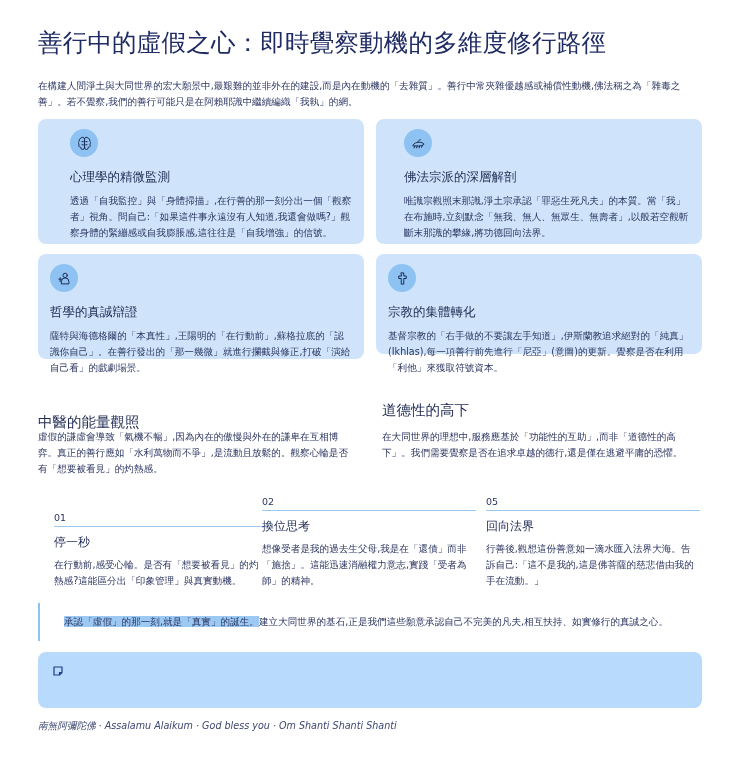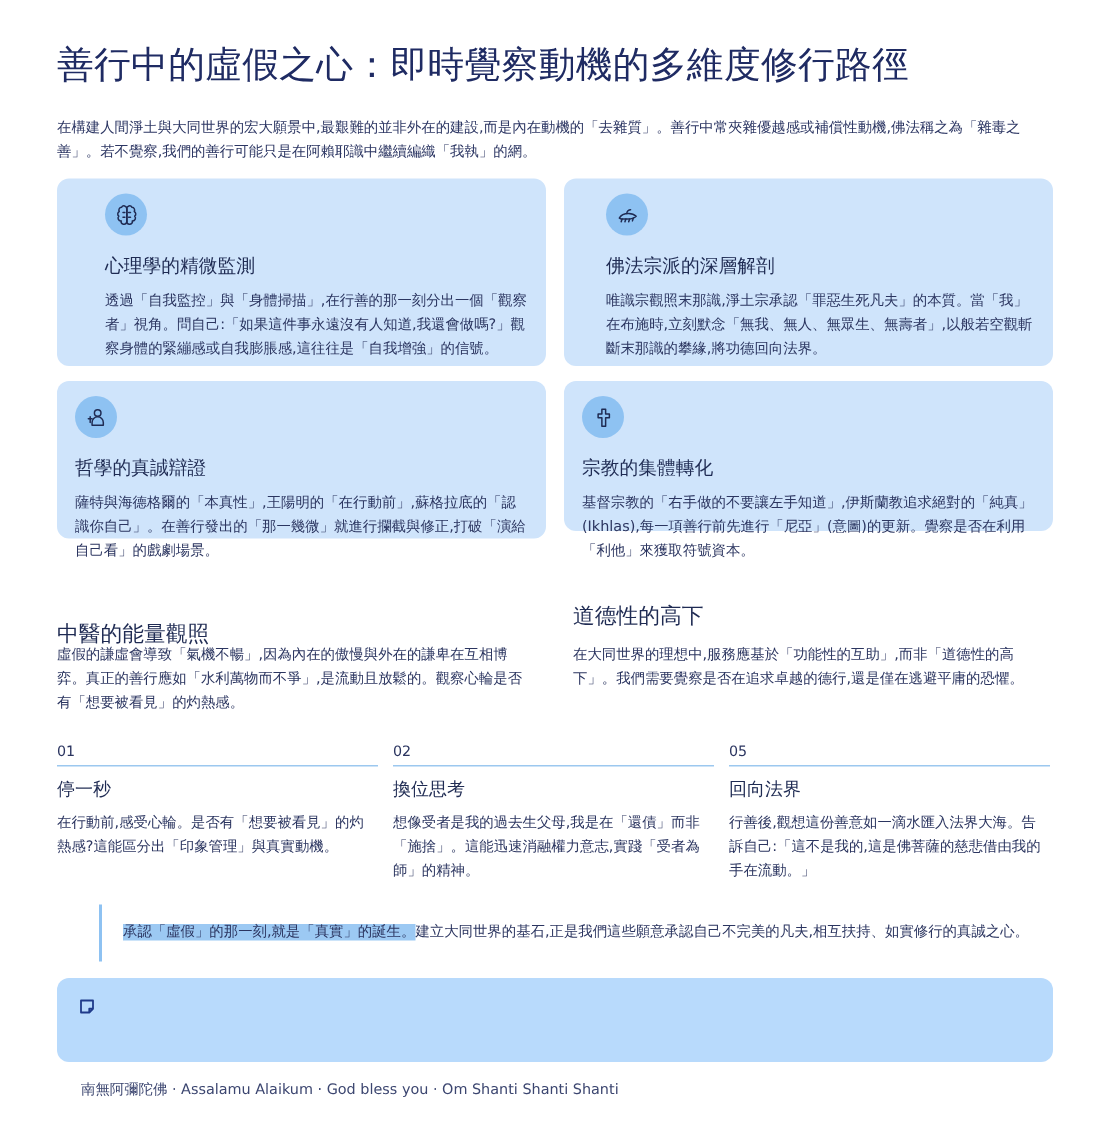--- a/index.html
+++ b/index.html
@@ -56,38 +56,38 @@
     .step h4 {
       margin-top: 7px; font-size: 12px; font-weight: normal; color: #1f2b53;
     }
     .step p {
       margin-top: 6px; font-size: 9.6px; line-height: 16px; color: #2b3560;
     }
 
     .quote {
       position: absolute; left: 0; top: 603px; width: 664px; height: 38px;
       border-left: 2px solid #8ec2f2;
-      padding-left: 14px; padding-top: 12px;
-      font-size: 9.6px; line-height: 14px; color: #2b3560; white-space: nowrap; margin-left: 28px;
+      padding-left: 24px; padding-top: 12px;
+      font-size: 9.6px; line-height: 14px; color: #2b3560; white-space: nowrap;
     }
     .quote .hl { background: #9cc9f3; color: #2b3560; }
 
     .core {
       position: absolute; left: 0; top: 652px; width: 664px; height: 56px;
       background: #b8dafc; border-radius: 8px;
       padding: 11px 14px 0 14px;
       display: flex; align-items: flex-start;
     }
     .core .core-icon { width: 12px; height: 12px; margin-top: 2px; margin-right: 10px; flex: 0 0 auto; }
     .core .core-text { font-size: 9.6px; line-height: 16px; color: #2b3560; }
     .core .core-label { font-weight: bold; color: #1f2b53; }
 
     .footer {
-      position: absolute; left: 16px; top: 720px; width: 664px;
-      font-size: 9.6px; color: #3c4670; white-space: nowrap;
+      position: absolute; left: 0; top: 720px; width: 664px;
+      font-size: 9.6px; color: #3c4670; white-space: nowrap; font-style: italic;
     }
   </style>
 </head>
 <body>
 
 <div class="page">
 
   <h1 class="title">善行中的虛假之心：即時覺察動機的多維度修行路徑</h1>
   <p class="intro">在構建人間淨土與大同世界的宏大願景中,最艱難的並非外在的建設,而是內在動機的「去雜質」。善行中常夾雜優越感或補償性動機,佛法稱之為「雜毒之善」。若不覺察,我們的善行可能只是在阿賴耶識中繼續編織「我執」的網。</p>
 
@@ -136,21 +136,21 @@
     <h3>宗教的集體轉化</h3>
     <p>基督宗教的「右手做的不要讓左手知道」,伊斯蘭教追求絕對的「純真」(Ikhlas),每一項善行前先進行「尼亞」(意圖)的更新。覺察是否在利用「利他」來獲取符號資本。</p>
   </div>
 
   <h2 class="sec-title" style="left:0; top:401px;margin-top:12px;">中醫的能量觀照</h2>
   <p class="sec-text" style="left:0; top:429px; width:318px;">虛假的謙虛會導致「氣機不暢」,因為內在的傲慢與外在的謙卑在互相博弈。真正的善行應如「水利萬物而不爭」,是流動且放鬆的。觀察心輪是否有「想要被看見」的灼熱感。</p>
 
   <h2 class="sec-title" style="left:344px; top:401px;">道德性的高下</h2>
   <p class="sec-text" style="left:344px; top:429px; width:312px;">在大同世界的理想中,服務應基於「功能性的互助」,而非「道德性的高下」。我們需要覺察是否在追求卓越的德行,還是僅在逃避平庸的恐懼。</p>
 
-  <div class="step" style="left:0;">
+  <div class="step" style="left:16px;margin-top:16px;">
     <div class="num">01</div>
     <h4>停一秒</h4>
     <p>在行動前,感受心輪。是否有「想要被看見」的灼熱感?這能區分出「印象管理」與真實動機。</p>
   </div>
   <div class="step" style="left:224px;">
     <div class="num">02</div>
     <h4>換位思考</h4>
     <p>想像受者是我的過去生父母,我是在「還債」而非「施捨」。這能迅速消融權力意志,實踐「受者為師」的精神。</p>
   </div>
   <div class="step" style="left:448px;">

